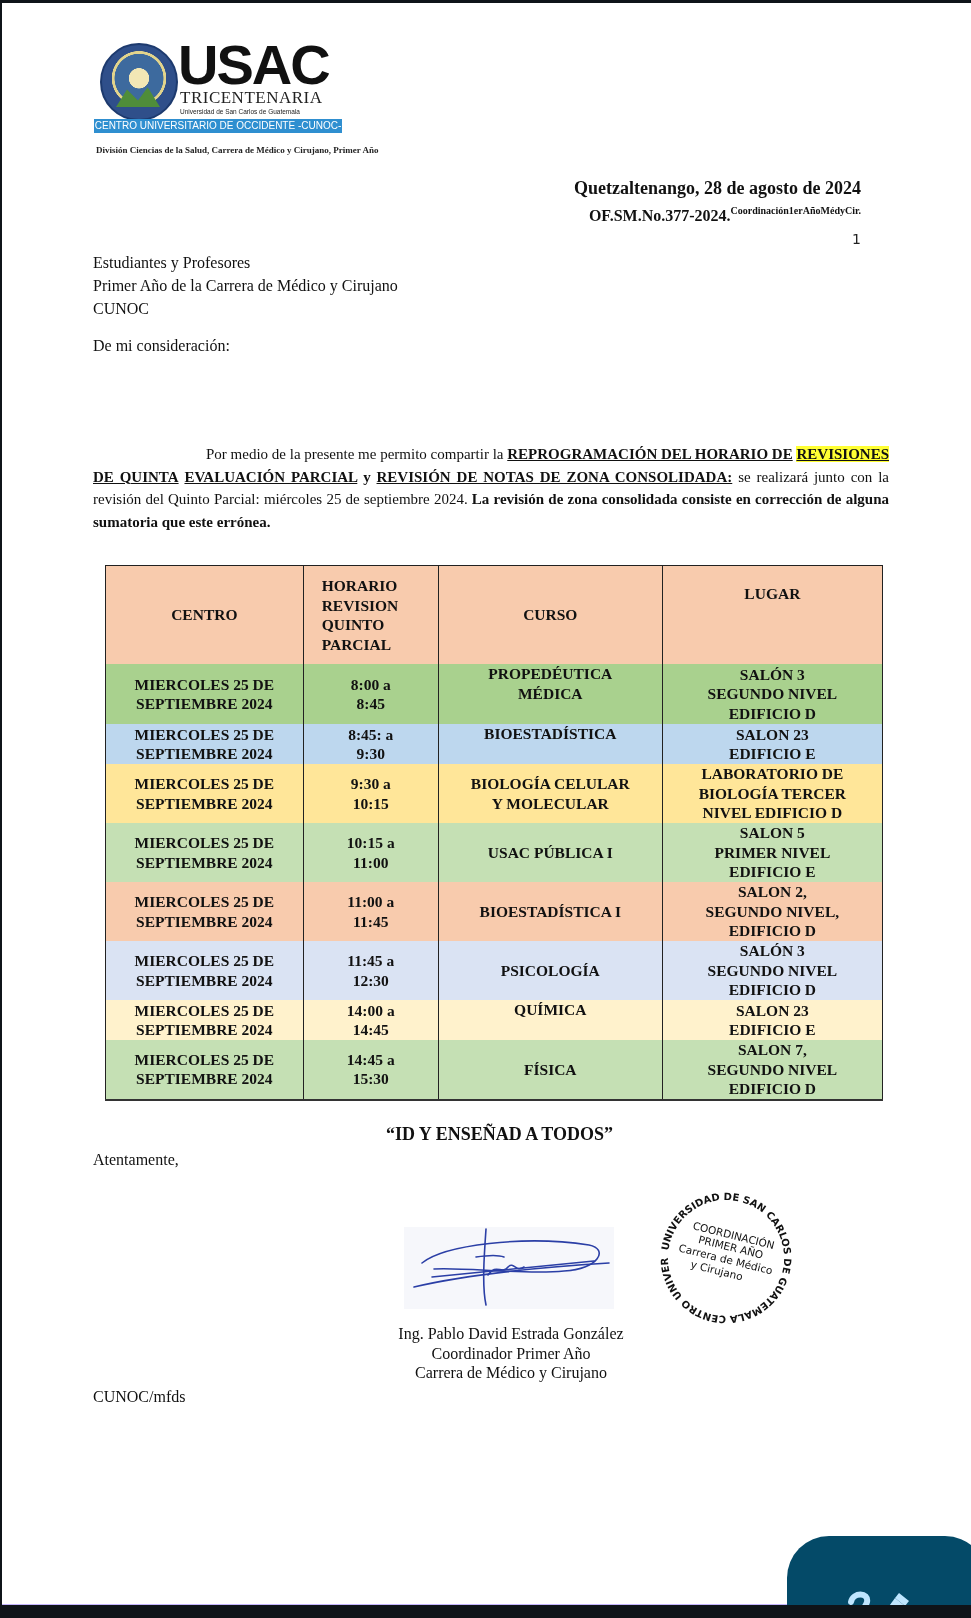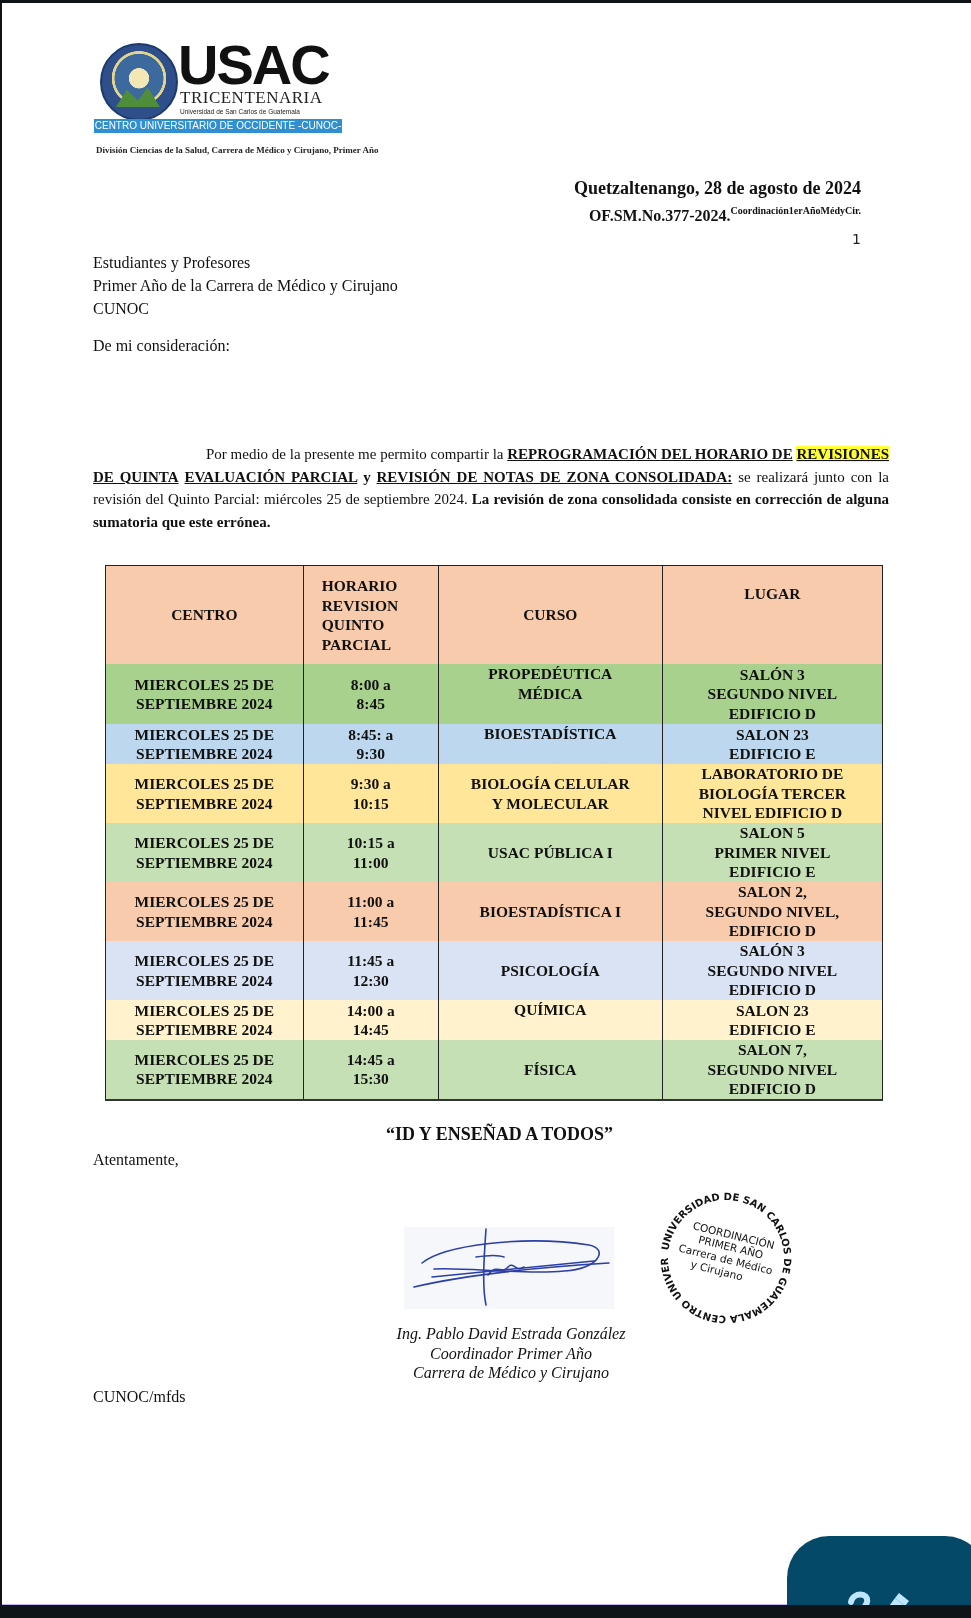--- a/index.html
+++ b/index.html
@@ -95,21 +95,21 @@
   .c-curso { width: 219px; }
   .c-lugar { width: 216px; }
   .top { vertical-align: top !important; }
 
   
   .closing { position: absolute; left: 91px; top: 1148px; font-size: 16px; }
   .motto { position: absolute; left: 384px; top: 1121px; font-size: 18px; font-weight: bold; white-space: nowrap; }
   .signature { position: absolute; left: 402px; top: 1224px; width: 210px; height: 82px; background: #f6f7fb; }
   .signer {
     position: absolute; left: 364px; top: 1321px; width: 290px; text-align: center;
-    font-size: 16px; line-height: 19.5px; font-style: italic;
+    font-size: 16px; line-height: 19.5px;
   }
   .stamp { position: absolute; left: 654px; top: 1185px; width: 140px; height: 140px; }
   .initials { position: absolute; left: 91px; top: 1385px; font-size: 16px; }
 
   
   .fab {
     position: absolute; left: 785px; top: 1533px; width: 200px; height: 120px;
     background: #044a68; border-radius: 42px;
   }
   .fab-icon { position: absolute; left: 60px; top: 52px; width: 70px; height: 40px; }

